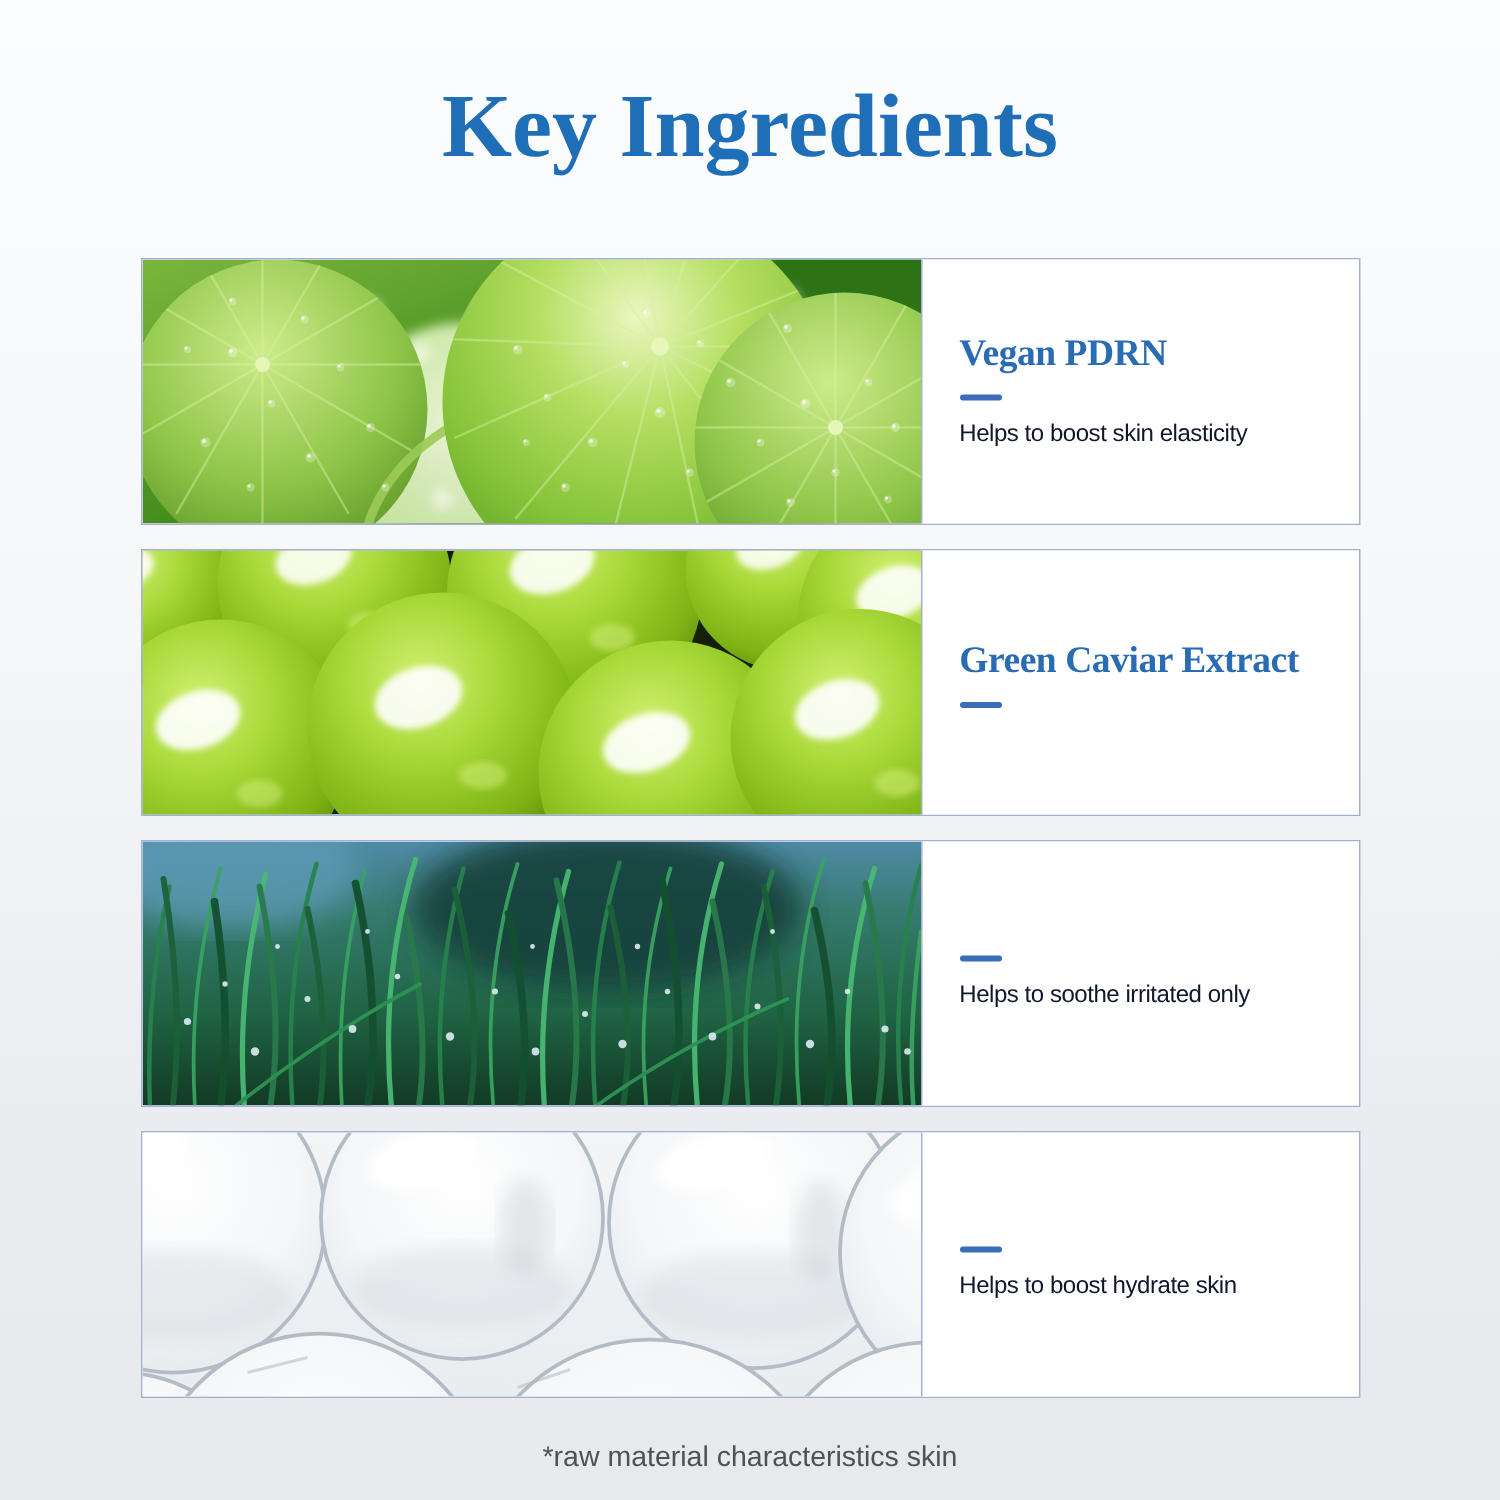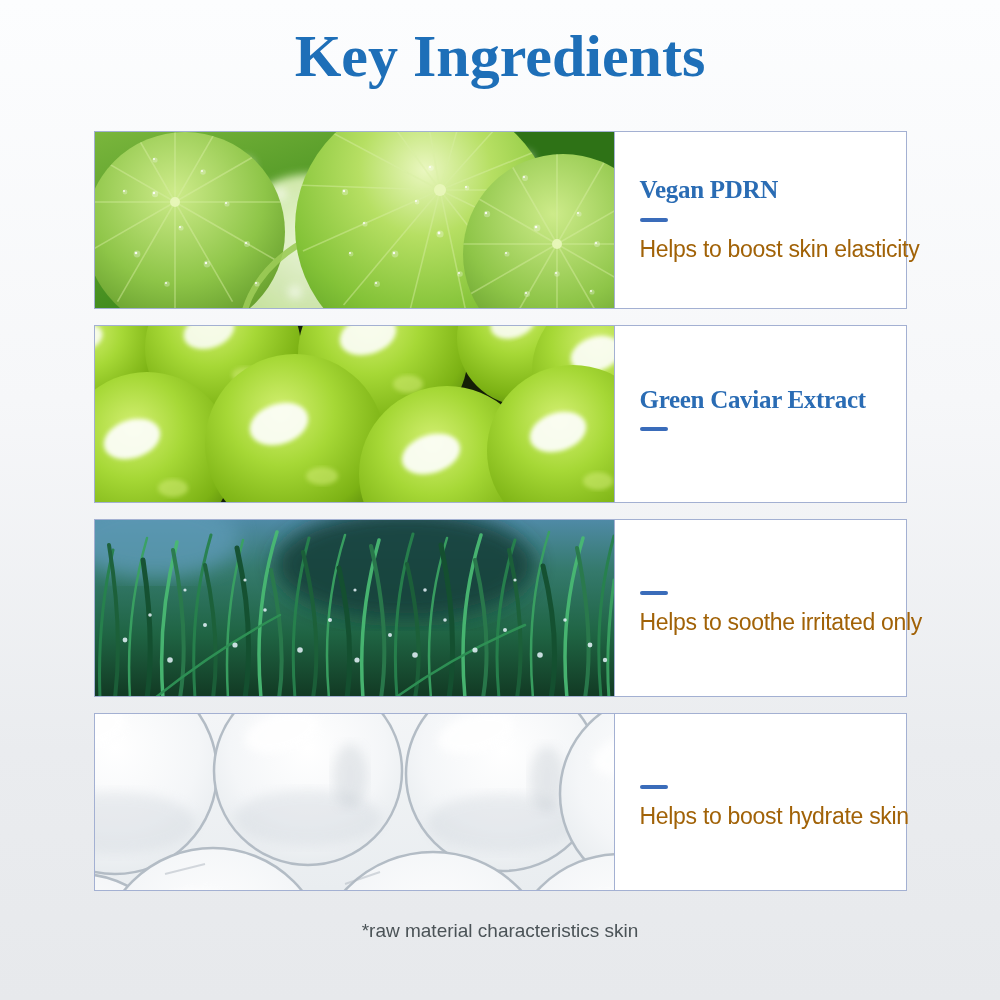--- a/index.html
+++ b/index.html
@@ -2,46 +2,46 @@
 <html><head>
 <meta charset="utf-8">
 <style>
   html,body{margin:0;padding:0;}
   body{
     width:1000px;height:1000px;
     background:linear-gradient(180deg,#fcfdfe 0%,#f6f7f9 40%,#eaecef 75%,#e7e9ec 100%);
     font-family:"Liberation Sans",sans-serif;
     overflow:hidden;
   }
-  .page{width:1000px;height:964px;box-sizing:border-box;padding-top:22px;}
+  .page{width:1000px;height:964px;box-sizing:border-box;padding-top:50px;}
   .title{
     margin:0;text-align:center;
     font-family:"Liberation Serif",serif;font-weight:700;
     font-size:60px;color:#1e6fb8;letter-spacing:0px;
   }
-  .rows{width:813px;margin:40px auto 0;display:flex;flex-direction:column;gap:16px;justify-content:center;}
+  .rows{width:813px;margin:53px auto 0;display:flex;flex-direction:column;gap:16px;justify-content:center;}
   .row{
     display:flex;height:178px;box-sizing:border-box;
     border:1.5px solid #a3b0d2;background:#ffffff;
   }
   .photo{margin:0;width:519px;height:100%;flex:0 0 auto;overflow:hidden;}
   .photo svg{display:block;width:100%;height:100%;}
   .panel{
     flex:1;min-width:0;border-left:1.5px solid #a3b0d2;background:#ffffff;
     display:flex;flex-direction:column;justify-content:center;
     padding-left:25px;box-sizing:border-box;
   }
   .ing-name{
     margin:0;font-family:"Liberation Serif",serif;font-weight:700;
     font-size:25px;line-height:1.18;color:#2a6cb4;
     letter-spacing:-0.3px;white-space:pre;
   }
   .dash{width:28px;height:4px;border-radius:2px;background:#3a6cba;margin:13px 0 12px;}
   .desc{
-    margin:0;font-size:23px;line-height:1.35;color:#a16207;
+    margin:0;font-size:16px;line-height:1.35;color:#0f172a;
     letter-spacing:-0.3px;white-space:pre;
   }
   .footnote{margin-top:29px;text-align:center;font-size:19px;color:#4b5357;}
   
   .dw{fill:#ffffff;opacity:.28}
   .dc{fill:#ffffff;opacity:.9}
   .vein{stroke:#d9efa4;stroke-width:1.6;opacity:.45}
   .spk{fill:#e8f4fb;opacity:.85}
 </style>
 </head>

